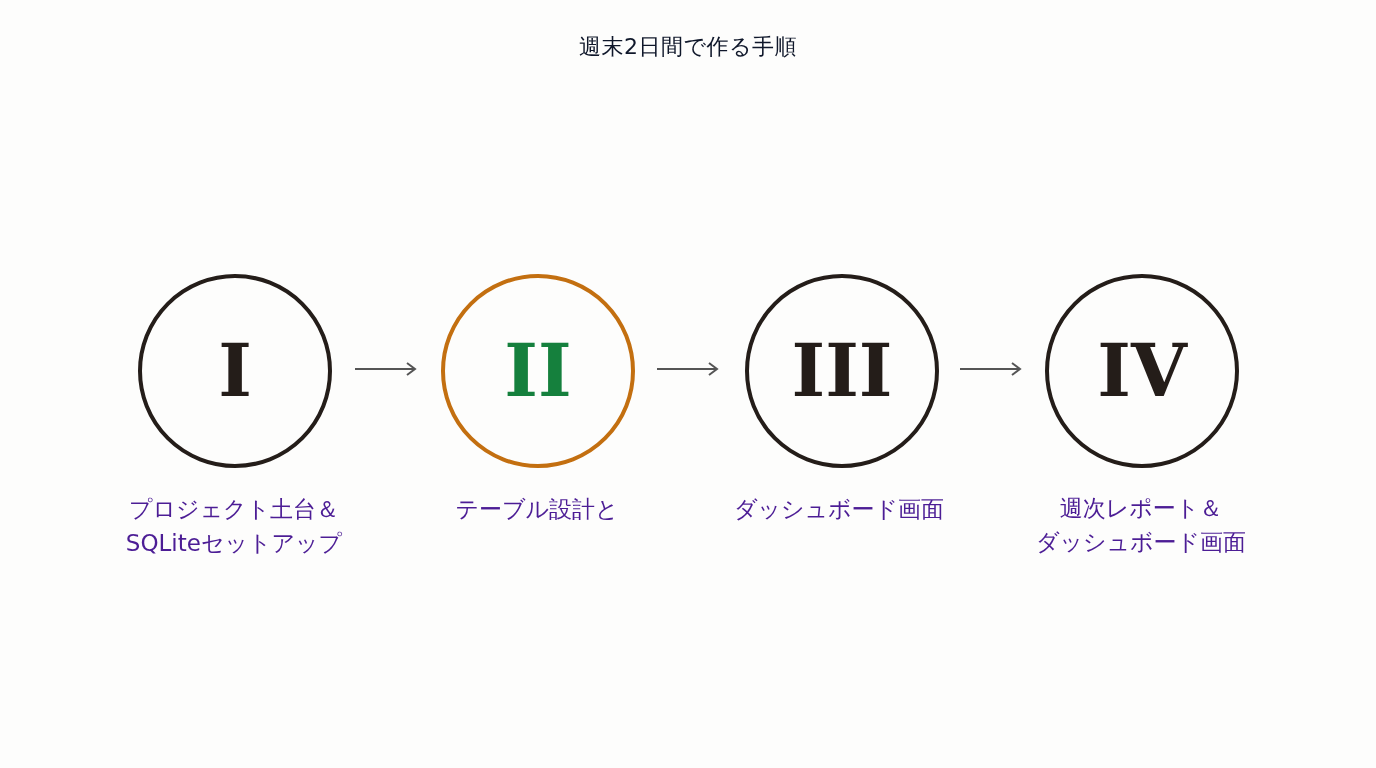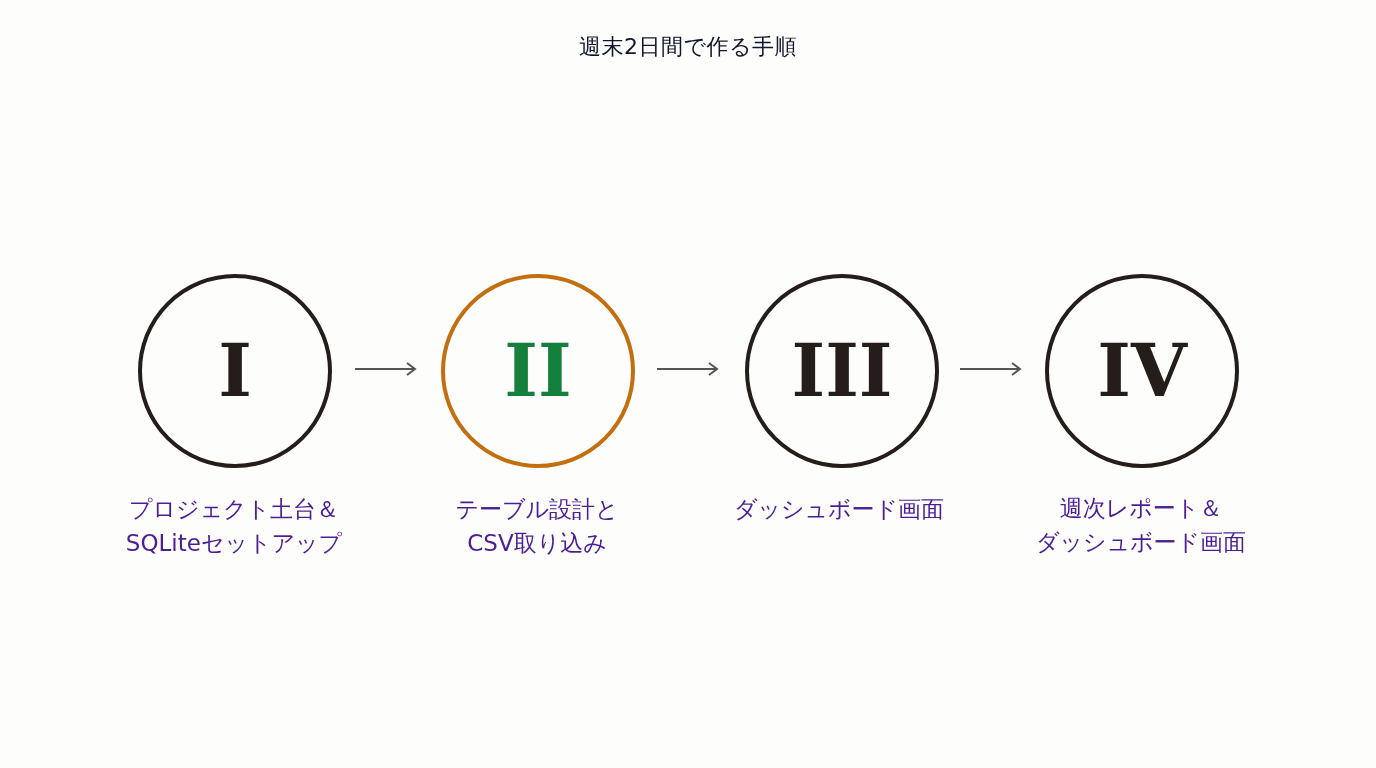--- a/index.html
+++ b/index.html
@@ -34,21 +34,20 @@
   <line x1="1" y1="9" x2="61" y2="9" stroke="#555" stroke-width="2"></line>
   <polyline points="53,3 61,9 53,15" fill="none" stroke="#555" stroke-width="2"></polyline>
 </svg>
 
 <div class="step" style="left:441px;">
   <div class="circle active"></div>
   <div class="numeral active">II</div>
 </div>
 <div class="label" style="left:387px;">
   <div>テーブル設計と</div>
-  <div>CSV取り込み</div>
 </div>
 
 <svg class="arrow" style="left:656px;" viewBox="0 0 64 18">
   <line x1="1" y1="9" x2="61" y2="9" stroke="#555" stroke-width="2"></line>
   <polyline points="53,3 61,9 53,15" fill="none" stroke="#555" stroke-width="2"></polyline>
 </svg>
 
 <div class="step" style="left:745px;">
   <div class="circle"></div>
   <div class="numeral">III</div>

